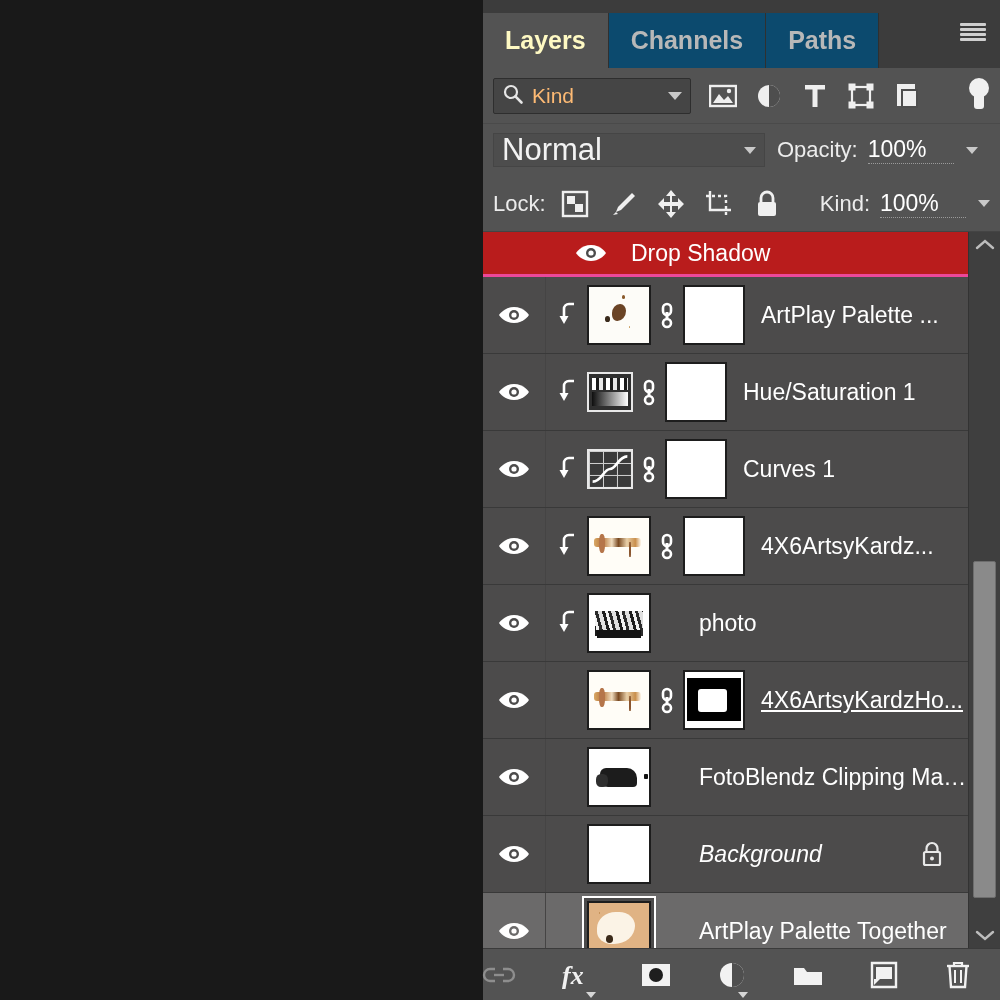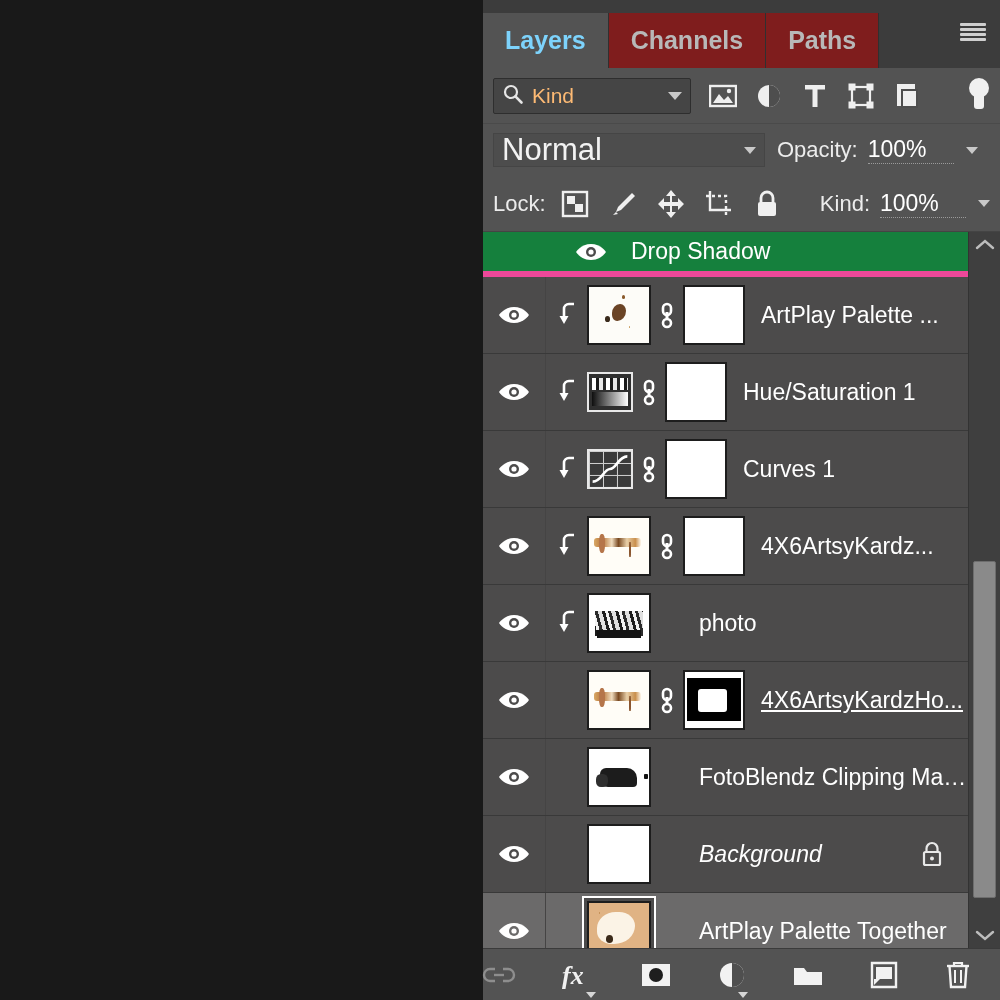--- a/index.html
+++ b/index.html
@@ -21,24 +21,24 @@
   }
 
   
   .tabbar{
     position:relative;height:68px;background:#3c3c3c;flex:0 0 auto;
     display:flex;align-items:flex-end;
   }
   .tab{
     height:55px;line-height:55px;padding:0 22px;
     color:#b8b8b8;font-size:25px;font-weight:bold;
-    background:#7f1d1d;cursor:pointer;white-space:nowrap;
+    background:#0c4a6e;cursor:pointer;white-space:nowrap;
     box-sizing:border-box;border-right:1px solid #303030;
   }
-  .tab.active{background:#535353;color:#7dd3fc;text-align:center;}
+  .tab.active{background:#535353;color:#fef9c3;text-align:center;}
   .tabbar .menu-btn{
     position:absolute;right:12px;top:20px;width:30px;height:24px;
     display:flex;flex-direction:column;justify-content:space-between;
     padding:3px 2px;box-sizing:border-box;cursor:pointer;
   }
   .tabbar .menu-btn i{display:block;height:3px;background:#cfcfcf;border-radius:1px;}
 
   
   .filterrow{
     height:56px;flex:0 0 auto;background:#535353;
@@ -88,22 +88,22 @@
   .lock-icons{display:flex;align-items:center;gap:18px;}
   .licon{width:30px;height:30px;display:flex;align-items:center;justify-content:center;cursor:pointer;}
   .fill-label{color:#ececec;font-size:22px;margin-left:auto;white-space:nowrap;}
   .fill-val{color:#ffffff;font-size:23px;margin-left:10px;min-width:86px;border-bottom:1px dotted #9a9a9a;cursor:text;}
   .fill-chev{margin-left:12px;margin-right:4px;cursor:pointer;}
 
   
   .list-wrap{position:relative;flex:1 1 auto;overflow:hidden;background:#4c4b4b;}
   .list{position:absolute;left:0;top:0;right:32px;bottom:0;}
   .effect-row{
-    height:45px;display:flex;align-items:center;background:#15803d;
-    border-bottom:6px solid #ec4899;box-sizing:border-box;
+    height:45px;display:flex;align-items:center;background:#b91c1c;
+    border-bottom:3px solid #ec4899;box-sizing:border-box;
   }
   .effect-row .eye-slot{width:56px;display:flex;justify-content:center;align-items:center;margin-left:80px;}
   .effect-row .name{color:#ffffff;font-size:23px;margin-left:12px;}
 
   .row{
     height:77px;display:flex;align-items:center;background:#4c4b4b;
     border-bottom:1px solid #393939;box-sizing:border-box;position:relative;
   }
   .row.selected{background:#6b6a6a;}
   .eye-cell{width:62px;display:flex;justify-content:center;align-items:center;cursor:pointer;flex:0 0 auto;}

